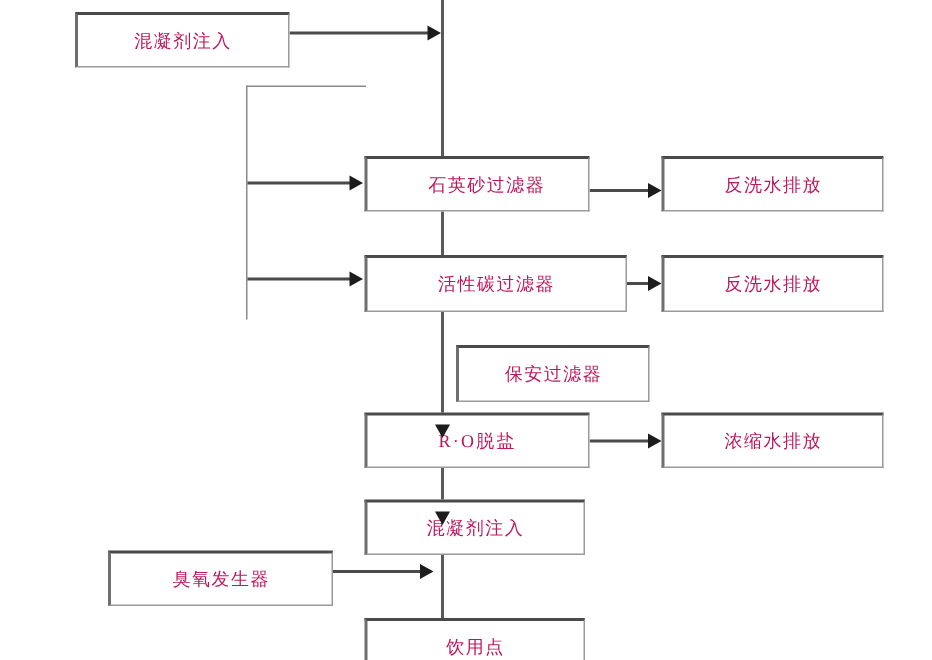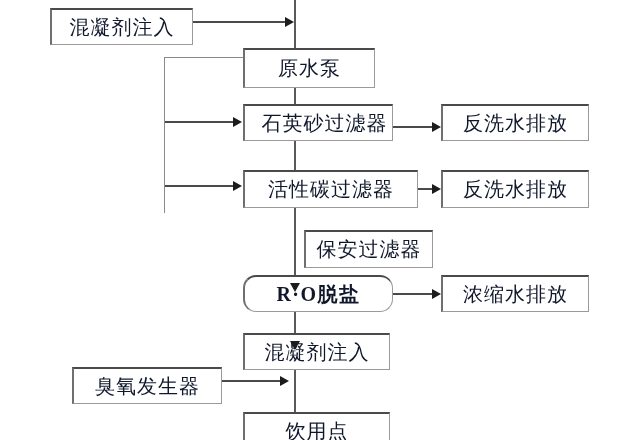--- a/index.html
+++ b/index.html
@@ -19,30 +19,29 @@
   .node {
     position: absolute;
     box-sizing: border-box;
     background: #ffffff;
     border: 1px solid #9a9a9a;
     border-top: 2px solid #4a4a4a;
     border-left: 2px solid #6f6f6f;
     display: flex;
     align-items: center;
     justify-content: center;
-    color: #0f172a;
-    font-size: 20px;
+    color: #be185d;
+    font-size: 12px;
     letter-spacing: 1px;
     white-space: nowrap;
     z-index: 3;
   }
   .node.ro {
-    font-weight: bold;
+    font-weight: normal;
     letter-spacing: 1.5px;
-    border-radius: 13px;
   }
   
   .vline {
     position: absolute;
     width: 2px;
     background: #5a5a5a;
     z-index: 1;
   }
   .hline {
     position: absolute;
@@ -109,23 +108,20 @@
 
   <div class="arrow-d" style="left:290px; top:341px;"></div>
 
   <div class="hline" style="left:222px; top:380px; width:63px;"></div>
   <div class="arrow-r" style="left:280px; top:376px;"></div>
 
   <div class="node" style="left:50px; top:8px; width:143px; height:37px;">
     <span>混凝剂注入</span>
   </div>
 
-  <div class="node" style="left:243px; top:48px; width:132px; height:40px;">
-    <span>原水泵</span>
-  </div>
 
   <div class="node" style="left:243px; top:104px; width:150px; height:37px;padding-left:12px;">
     <span>石英砂过滤器</span>
   </div>
 
   <div class="node" style="left:441px; top:104px; width:148px; height:37px;">
     <span>反洗水排放</span>
   </div>
 
   <div class="node" style="left:243px; top:170px; width:175px; height:38px;">

